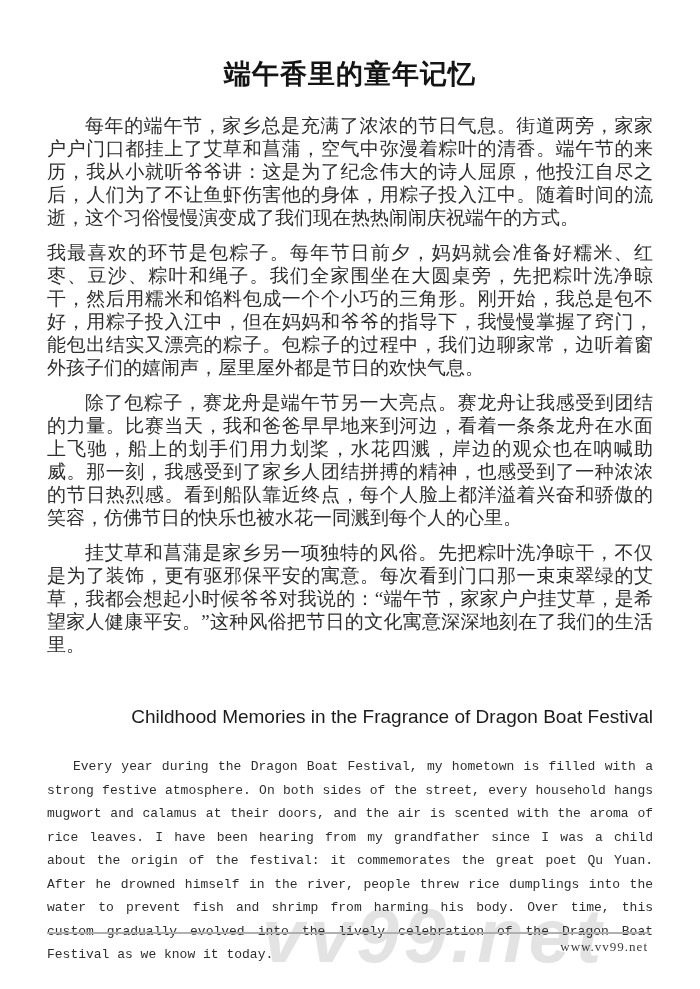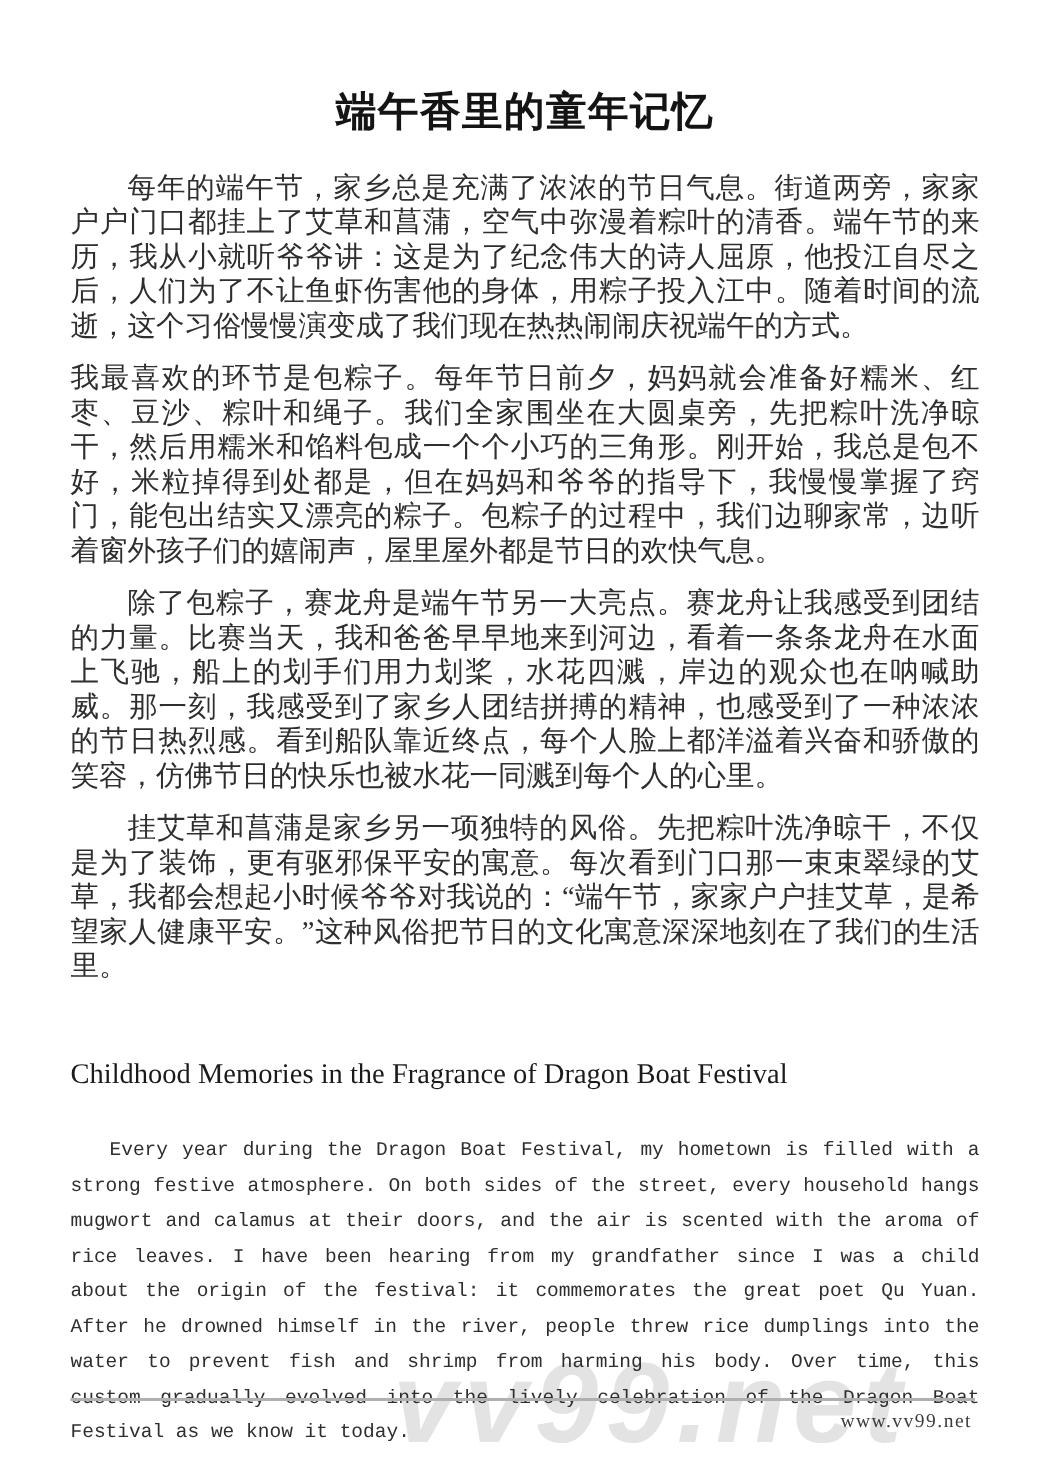--- a/index.html
+++ b/index.html
@@ -41,25 +41,25 @@
   }
   .zh-para {
     font-size: 19px;
     line-height: 23px;
     text-align: justify;
     color: #2e2e2e;
     margin-bottom: 12px;
   }
   .indent-zh { text-indent: 2em; }
   .en-title {
-    font-family: Liberation Serif, serif;
+    font-family: Liberation Sans, sans-serif;
     font-size: 19px;
     font-weight: 500;
     line-height: 34px;
-    text-align: left;
+    text-align: right;
     color: #1b1b1b;
     margin-top: 44px;
     margin-bottom: 21px;
   }
   .en-para {
     font-family: "Liberation Mono", "DejaVu Sans Mono", monospace;
     font-size: 13px;
     line-height: 23.5px;
     text-align: justify;
     color: #2e2e2e;
@@ -90,21 +90,21 @@
 <div class="page">
 
   <div class="watermark">vv99.net</div>
 
   <div class="content">
 
     <h1 class="zh-title">端午香里的童年记忆</h1>
 
     <p class="zh-para indent-zh">每年的端午节，家乡总是充满了浓浓的节日气息。街道两旁，家家户户门口都挂上了艾草和菖蒲，空气中弥漫着粽叶的清香。端午节的来历，我从小就听爷爷讲：这是为了纪念伟大的诗人屈原，他投江自尽之后，人们为了不让鱼虾伤害他的身体，用粽子投入江中。随着时间的流逝，这个习俗慢慢演变成了我们现在热热闹闹庆祝端午的方式。</p>
 
-    <p class="zh-para">我最喜欢的环节是包粽子。每年节日前夕，妈妈就会准备好糯米、红枣、豆沙、粽叶和绳子。我们全家围坐在大圆桌旁，先把粽叶洗净晾干，然后用糯米和馅料包成一个个小巧的三角形。刚开始，我总是包不好，米粒掉得到处都是，但在妈妈和爷爷的指导下，我慢慢掌握了窍门，能包出结实又漂亮的粽子。包粽子的过程中，我们边聊家常，边听着窗外孩子们的嬉闹声，屋里屋外都是节日的欢快气息。</p>
+    <p class="zh-para">我最喜欢的环节是包粽子。每年节日前夕，妈妈就会准备好糯米、红枣、豆沙、粽叶和绳子。我们全家围坐在大圆桌旁，先把粽叶洗净晾干，然后用糯米和馅料包成一个个小巧的三角形。刚开始，我总是包不好，用粽子投入江中，但在妈妈和爷爷的指导下，我慢慢掌握了窍门，能包出结实又漂亮的粽子。包粽子的过程中，我们边聊家常，边听着窗外孩子们的嬉闹声，屋里屋外都是节日的欢快气息。</p>
 
     <p class="zh-para indent-zh">除了包粽子，赛龙舟是端午节另一大亮点。赛龙舟让我感受到团结的力量。比赛当天，我和爸爸早早地来到河边，看着一条条龙舟在水面上飞驰，船上的划手们用力划桨，水花四溅，岸边的观众也在呐喊助威。那一刻，我感受到了家乡人团结拼搏的精神，也感受到了一种浓浓的节日热烈感。看到船队靠近终点，每个人脸上都洋溢着兴奋和骄傲的笑容，仿佛节日的快乐也被水花一同溅到每个人的心里。</p>
 
     <p class="zh-para indent-zh">挂艾草和菖蒲是家乡另一项独特的风俗。先把粽叶洗净晾干，不仅是为了装饰，更有驱邪保平安的寓意。每次看到门口那一束束翠绿的艾草，我都会想起小时候爷爷对我说的：“端午节，家家户户挂艾草，是希望家人健康平安。”这种风俗把节日的文化寓意深深地刻在了我们的生活里。</p>
 
 
     <h2 class="en-title">Childhood Memories in the Fragrance of Dragon Boat Festival</h2>
 
     <p class="en-para">Every year during the Dragon Boat Festival, my hometown is filled with a strong festive atmosphere. On both sides of the street, every household hangs mugwort and calamus at their doors, and the air is scented with the aroma of rice leaves. I have been hearing from my grandfather since I was a child about the origin of the festival: it commemorates the great poet Qu Yuan. After he drowned himself in the river, people threw rice dumplings into the water to prevent fish and shrimp from harming his body. Over time, this custom gradually evolved into the lively celebration of the Dragon Boat Festival as we know it today.</p>
 

